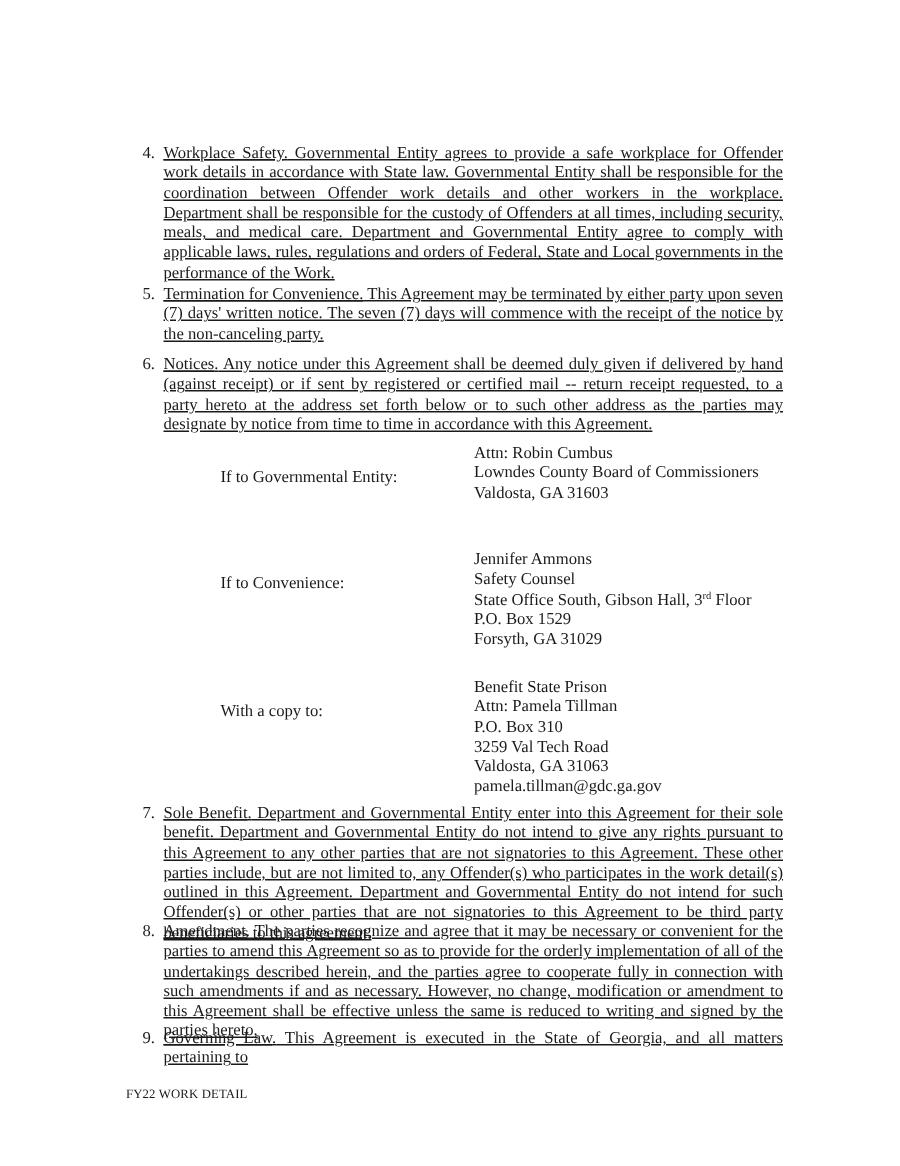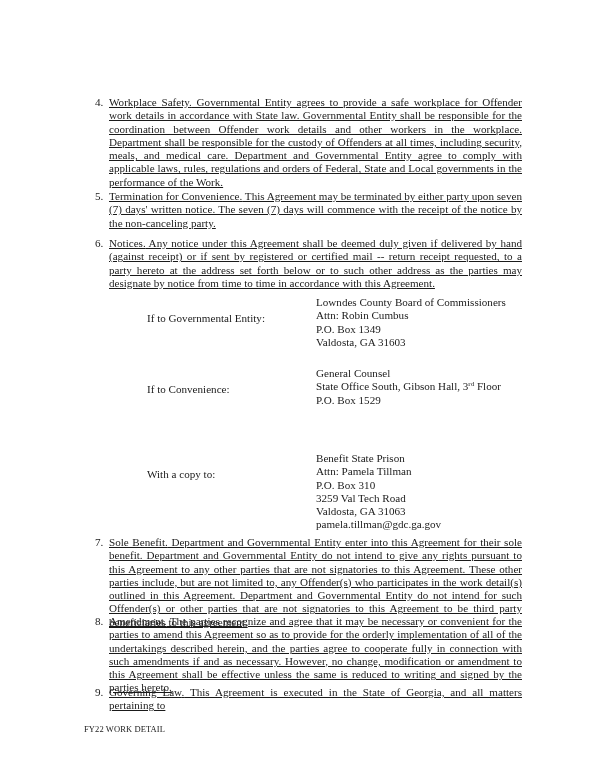--- a/index.html
+++ b/index.html
@@ -85,33 +85,34 @@
   </div>
 
   <div class="item" style="top:237px;">
     <span class="num">6.</span>
     <div class="body"><span class="heading">Notices</span><span>.</span><span>  Any notice under this Agreement shall be deemed duly given if delivered by hand (against receipt) or if sent by registered or certified mail -- return receipt requested, to a party hereto at the address set forth below or to such other address as the parties may designate by notice from time to time in accordance with this Agreement.</span></div>
   </div>
 
   <div class="notice-block" style="top:296px;">
     <div class="notice-label">If to Governmental Entity:</div>
     <div class="notice-addr">
+      <div>Attn: Robin Cumbus</div>
       <div>Lowndes County Board of Commissioners</div>
-      <div>Attn: Robin Cumbus</div>
-      <div>P.O. Box 1349</div>
       <div>Valdosta, GA 31603</div>
     </div>
   </div>
 
   <div class="notice-block" style="top:367px;">
     <div class="notice-label">If to Convenience:</div>
     <div class="notice-addr">
-      <div>General Counsel</div>
+      <div>Jennifer Ammons</div>
+      <div>Safety Counsel</div>
       <div><span>State Office South, Gibson Hall, 3</span><sup>rd</sup><span> Floor</span></div>
       <div>P.O. Box 1529</div>
+      <div>Forsyth, GA  31029</div>
     </div>
   </div>
 
   <div class="notice-block" style="top:452px;">
     <div class="notice-label">With a copy to:</div>
     <div class="notice-addr">
       <div>Benefit State Prison</div>
       <div>Attn: Pamela Tillman</div>
       <div>P.O. Box 310</div>
       <div>3259 Val Tech Road</div>

